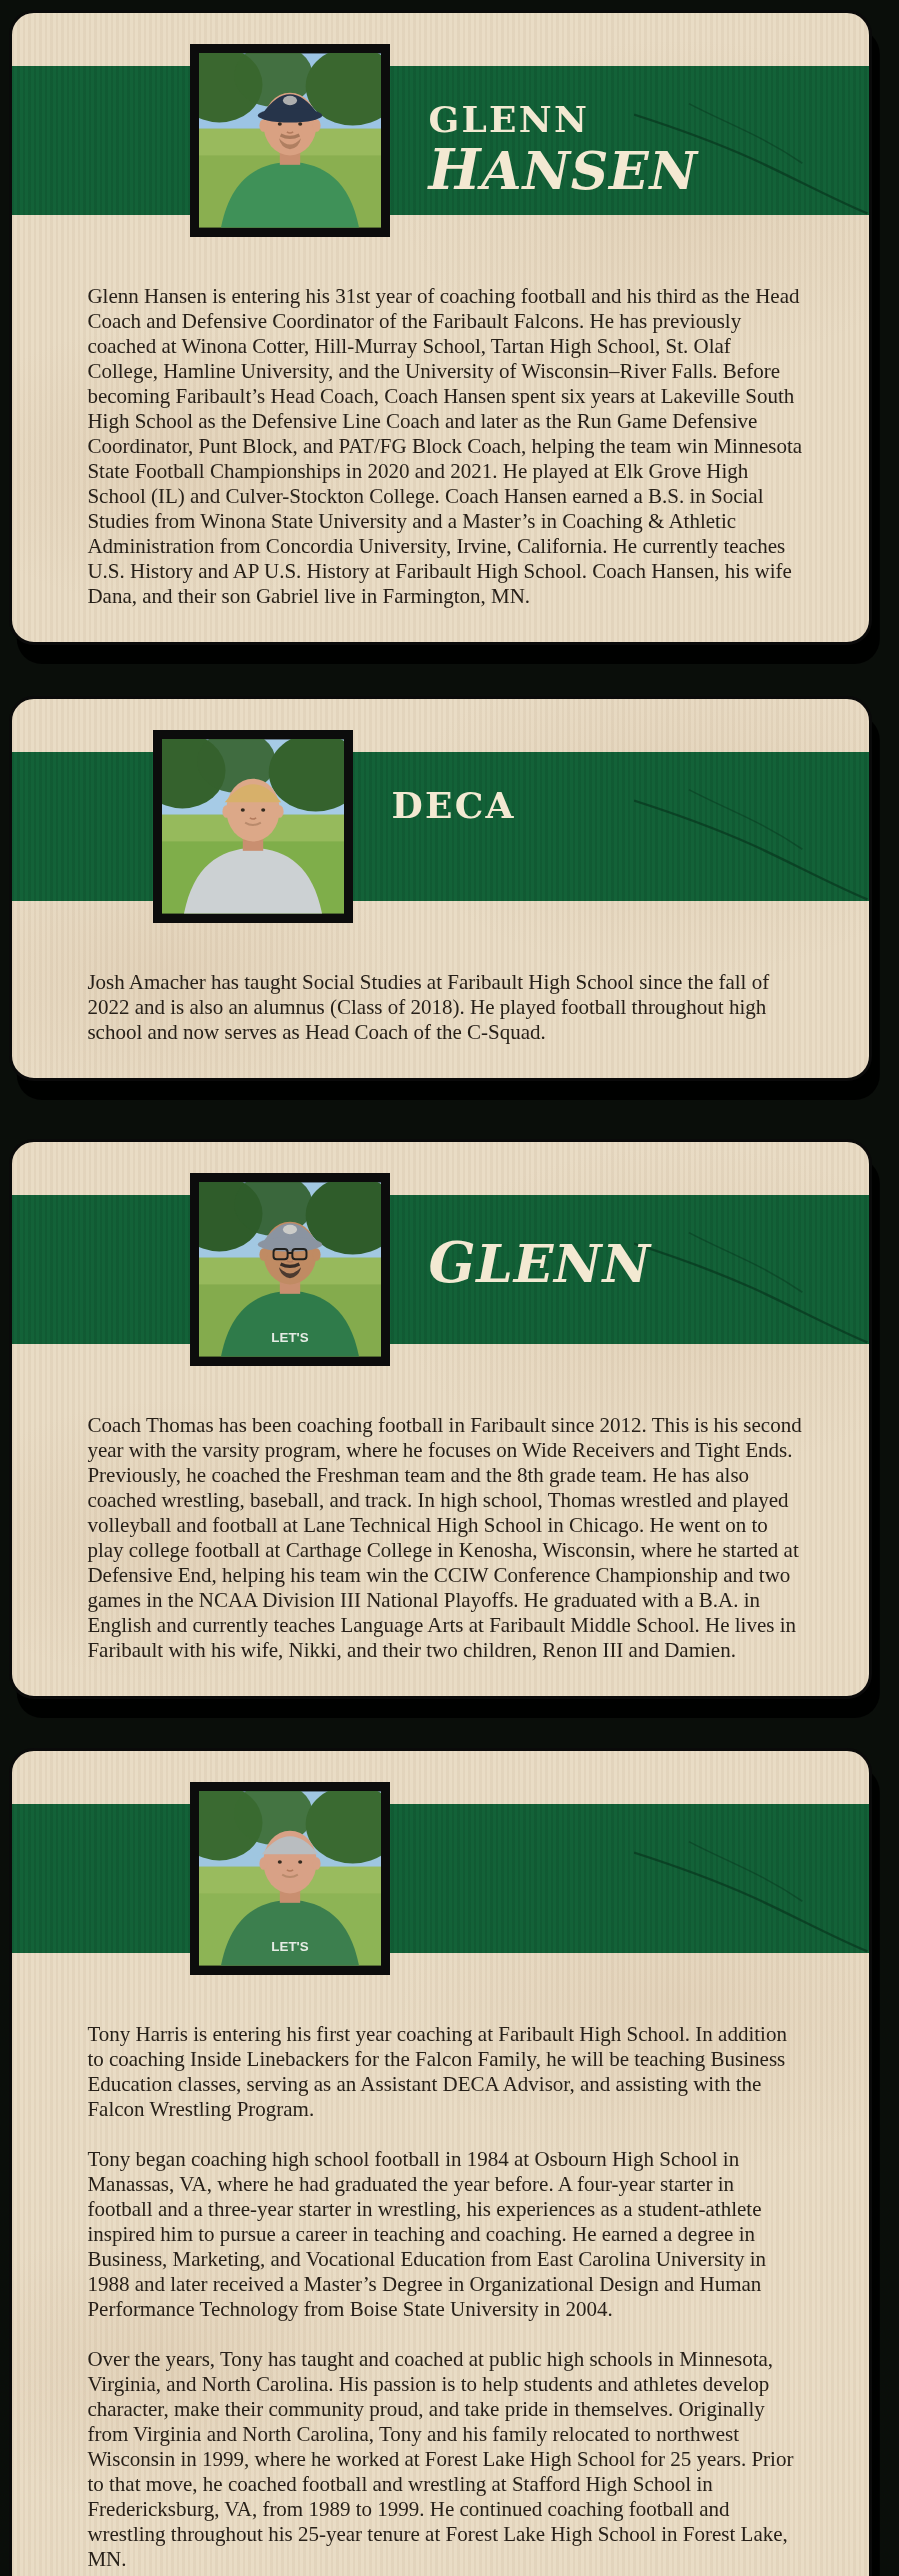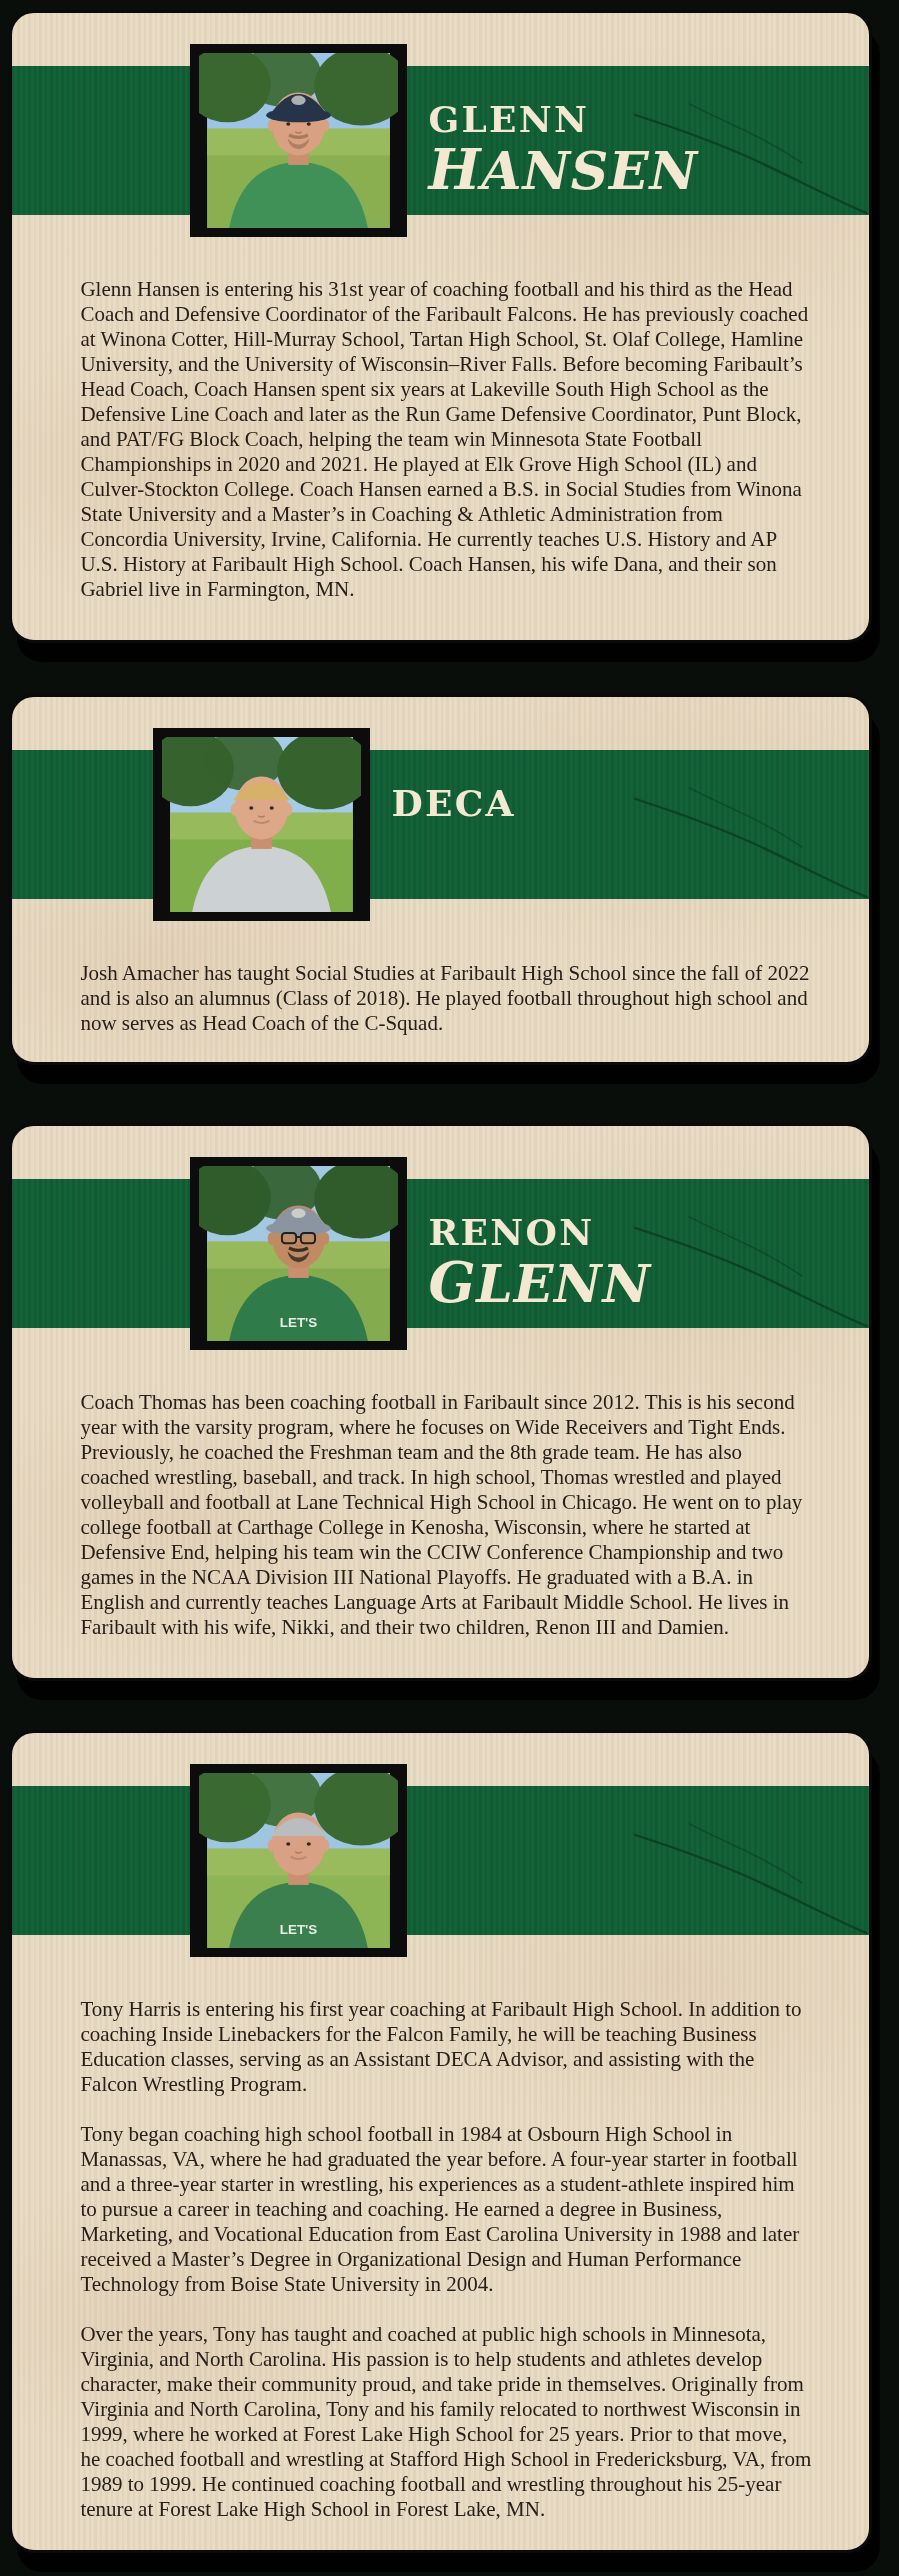--- a/index.html
+++ b/index.html
@@ -45,21 +45,21 @@
       var(--green);
     z-index:1;
   }
   .band .crack{
     position:absolute;right:0;top:0;height:100%;width:235px;
     opacity:0.6;
   }
   .photo-frame{
     position:absolute;
     top:30.5px;left:178px;
-    width:217px;height:193px;
+    width:200px;height:193px;
     background:#0c0c0c;
     border:9.4px solid #0c0c0c;
     z-index:2;
   }
   .card--c2 .photo-frame{left:141px;}
   .photo-frame svg{display:block;width:100%;height:100%;}
   .name-block{
     position:absolute;
     top:88px;left:416px;
     z-index:2;
@@ -85,21 +85,21 @@
     font-size:1.06em;
   }
   .bio{
     position:relative;
     z-index:2;
     padding:255px 49px 17px 59px;
     color:var(--text-color);
     font-size:21px;
     line-height:25px;
   }
-  .bio p{margin:9px;}
+  .bio p{margin:16px;}
   .bio p + p{margin-top:25px;}
   .bio p:empty{display:none;}
 </style>
 </head>
 <body>
 
 <article class="card card--c1">
   <div class="band">
     <svg class="crack" viewBox="0 0 300 190" preserveAspectRatio="none">
       <path d="M0 62 C 50 78, 105 98, 150 118 S 250 168, 298 188" fill="none" stroke="#06301a" stroke-width="3"></path>
@@ -203,21 +203,20 @@
           <rect x="119" y="85" width="18" height="13" rx="4"></rect>
           <line x1="113" y1="90" x2="119" y2="90"></line>
         </g>
         <path d="M112 100 q4 3 8 0" fill="none" stroke="#b27a5c" stroke-width="2"></path>
         <path d="M102 108 Q116 124 130 108 Q128 120 116 122 Q104 120 102 108 Z" fill="#372c26" opacity="0.85"></path>
         <path d="M104 104 q12 6 24 0" fill="none" stroke="#372c26" stroke-width="4"></path>
         <text x="116" y="204" text-anchor="middle" font-family="Liberation Sans, sans-serif" font-weight="bold" font-size="17" fill="#e6ece5">LET'S</text>
       </svg>
     </div>
   <div class="name-block">
-    <div class="first-name">RENON</div>
     <div class="last-name">GLENN</div>
   </div>
   <div class="bio">
     <p>Coach Thomas has been coaching football in Faribault since 2012. This is his second year with the varsity program, where he focuses on Wide Receivers and Tight Ends. Previously, he coached the Freshman team and the 8th grade team. He has also coached wrestling, baseball, and track. In high school, Thomas wrestled and played volleyball and football at Lane Technical High School in Chicago. He went on to play college football at Carthage College in Kenosha, Wisconsin, where he started at Defensive End, helping his team win the CCIW Conference Championship and two games in the NCAA Division III National Playoffs. He graduated with a B.A. in English and currently teaches Language Arts at Faribault Middle School. He lives in Faribault with his wife, Nikki, and their two children, Renon III and Damien.</p>
 
   </div>
 </article>
 
 <article class="card card--c4">
   <div class="band">

